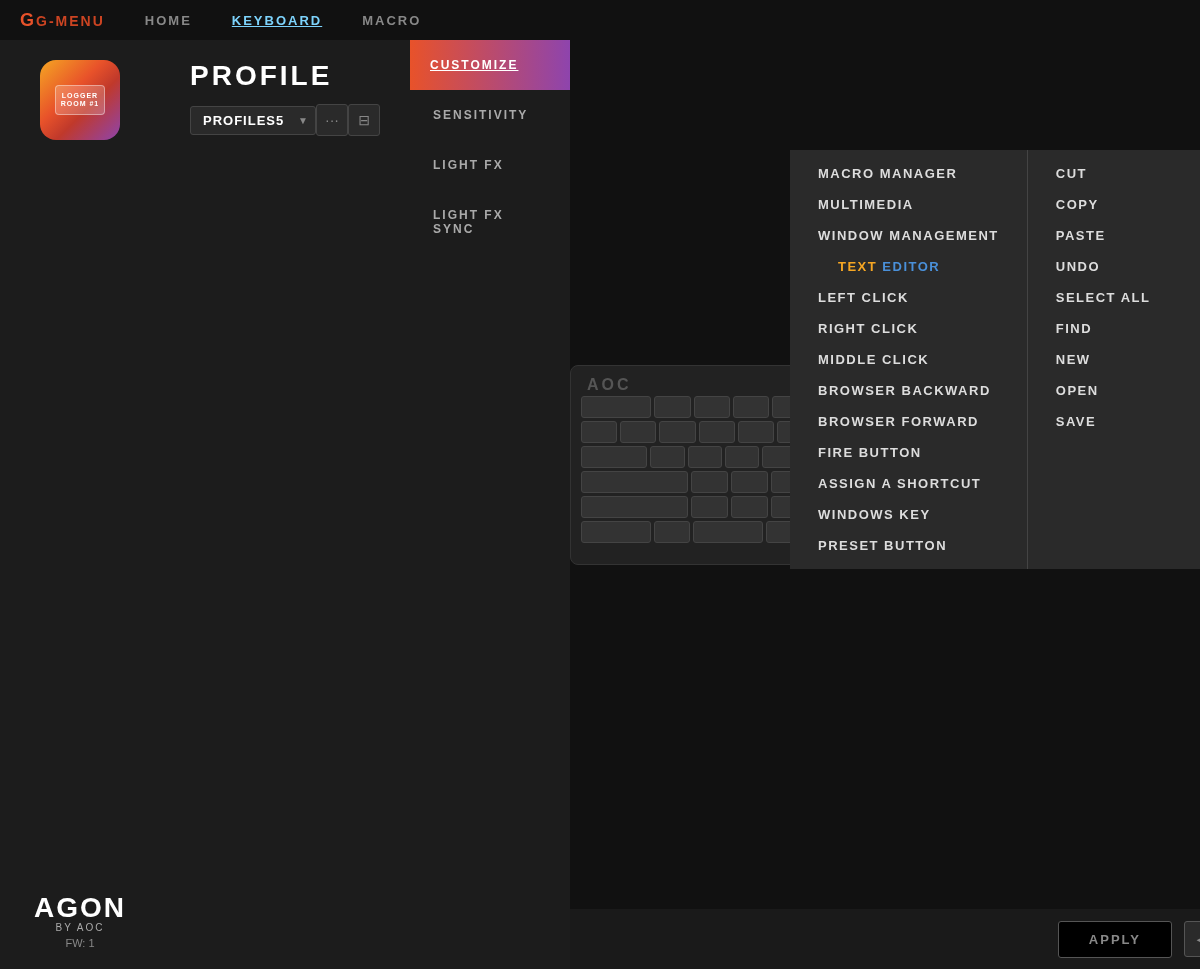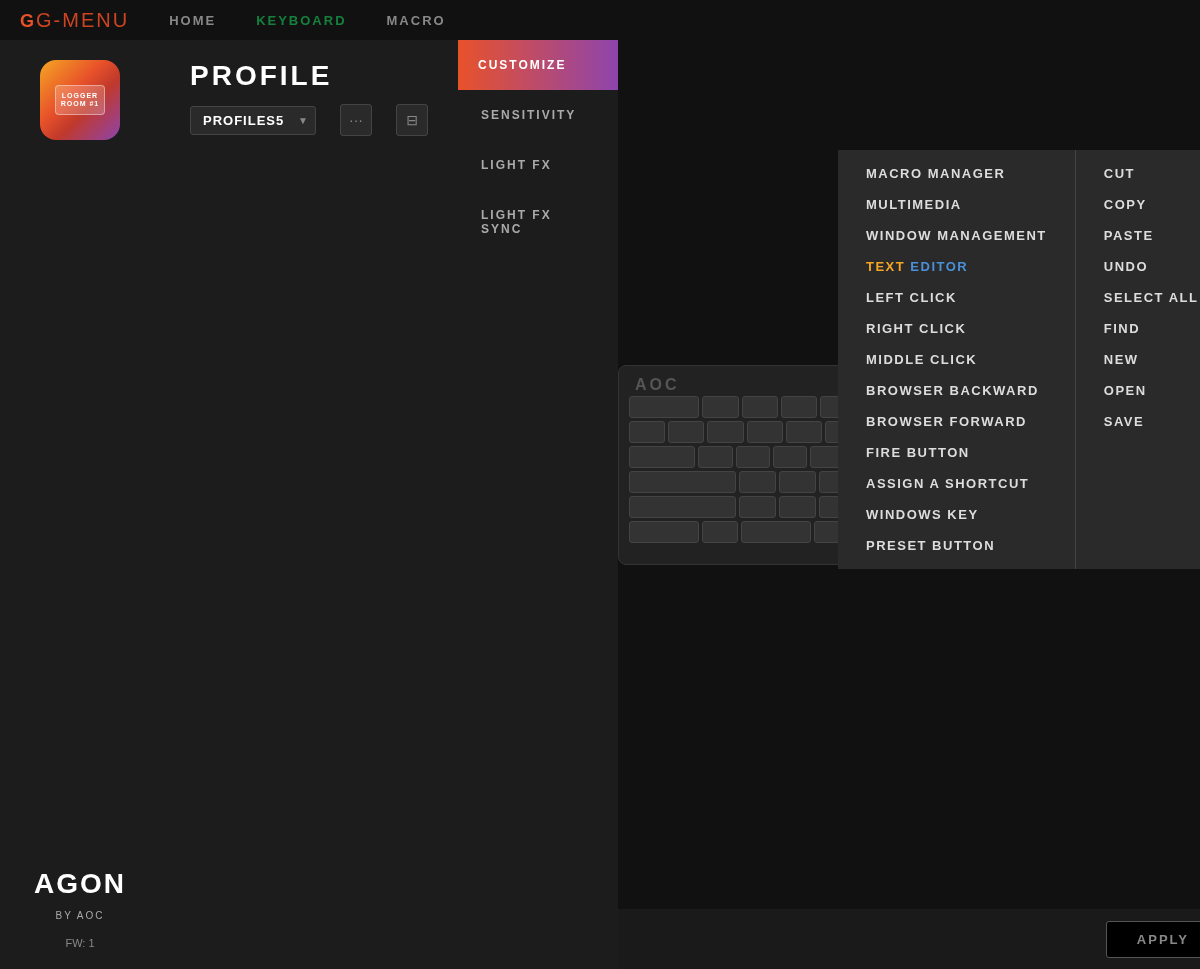--- a/index.html
+++ b/index.html
@@ -28,21 +28,21 @@
     }
     .nav-logo span.g { color: #e8522a; }
     .nav-logo span.menu { color: #cc4422; }
     .nav-item {
       font-size: 13px;
       font-weight: 700;
       letter-spacing: 2px;
       color: #888;
       cursor: pointer;
     }
-    .nav-item.active { color: #15803d; }
+    .nav-item.active { color: #7dd3fc; text-decoration: underline; }
 
     
     .main-layout {
       display: flex;
       height: calc(969px - 40px);
     }
 
     
     .sidebar {
       width: 160px;
@@ -82,21 +82,21 @@
       border: 1px solid rgba(255,255,255,0.4);
     }
 
     
     .sidebar-bottom {
       margin-top: auto;
       padding-bottom: 20px;
       display: flex;
       flex-direction: column;
       align-items: center;
-      gap: 12px;
+      gap: 0;
     }
     .agon-logo {
       font-size: 28px;
       font-weight: 900;
       letter-spacing: 2px;
       color: #fff;
       line-height: 1;
     }
     .agon-sub {
       font-size: 10px;
@@ -124,21 +124,21 @@
     .profile-title {
       font-size: 28px;
       font-weight: 900;
       letter-spacing: 3px;
       color: #fff;
       margin-bottom: 12px;
     }
     .profile-controls {
       display: flex;
       align-items: center;
-      gap: 24px;
+      gap: 0;
     }
     .profile-select {
       background: #2a2a2a;
       border: 1px solid #444;
       color: #fff;
       padding: 6px 30px 6px 12px;
       font-size: 13px;
       font-weight: 700;
       letter-spacing: 1px;
       border-radius: 3px;
@@ -191,20 +191,21 @@
       font-weight: 700;
       letter-spacing: 2px;
       color: #aaa;
       cursor: pointer;
       border-left: 3px solid transparent;
     }
     .side-menu-item.active {
       background: linear-gradient(90deg, #e8522a, #8e44ad);
       color: #fff;
       border-left: none;
+      text-decoration: underline;
     }
 
     
     .keyboard-area {
       flex: 1;
       background: #111;
       position: relative;
       display: flex;
       flex-direction: column;
     }
@@ -305,20 +306,21 @@
       padding: 8px 28px;
       font-size: 13px;
       font-weight: 700;
       letter-spacing: 1.5px;
       color: #ddd;
       cursor: pointer;
       white-space: nowrap;
     }
     .context-item.highlighted {
       color: #f5a623;
+      margin-left: 20px;
     }
     .context-item.highlighted span.text-part { color: #f5a623; }
     .context-item.highlighted span.editor-part { color: #4a90d9; }
 
     
     .keyboard-bottom {
       height: 60px;
       background: #1a1a1a;
       display: flex;
       align-items: center;
@@ -349,21 +351,21 @@
       cursor: pointer;
       border-radius: 3px;
       font-size: 14px;
     }
   </style>
 </head>
 <body>
 
 <div class="top-nav">
   <div class="nav-logo">
-    <span class="g">G</span><span class="menu" style="font-size:20px;font-weight:400;letter-spacing:2px;color:#cc4422;">G-MENU</span>
+    <span class="g">G</span><span class="menu" style="font-size:14px;font-weight:700;letter-spacing:2px;color:#cc4422;">G-MENU</span>
   </div>
   <div class="nav-item">HOME</div>
   <div class="nav-item active">KEYBOARD</div>
   <div class="nav-item">MACRO</div>
 </div>
 
 <div class="main-layout">
 
   <div class="sidebar">
     <div class="app-icon">

